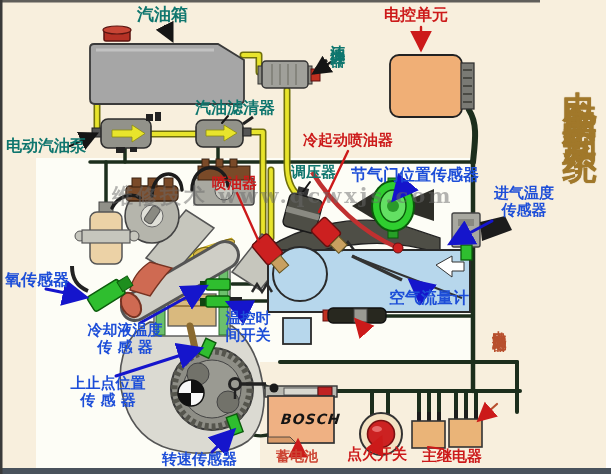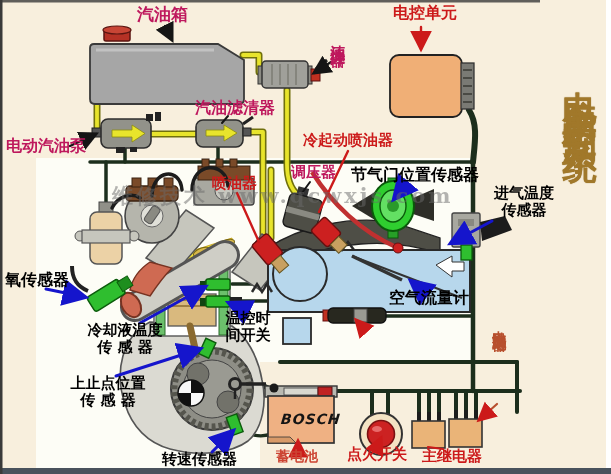--- a/index.html
+++ b/index.html
@@ -1,23 +1,23 @@
 <!DOCTYPE html>
 <html><head>
 <meta charset="utf-8">
 <style>
   html,body{margin:0;padding:0;}
   .stage{position:relative;width:611px;height:474px;background:#f8efdd;overflow:hidden;
          font-family:"DejaVu Sans",sans-serif;}
   .stage svg{position:absolute;left:0;top:0;z-index:1;}
   .lbl{position:absolute;z-index:10;font-weight:bold;line-height:1.12;white-space:pre-line;
        font-family:"DejaVu Sans",sans-serif;}
-  .lbl-black{color:#be185d;}
+  .lbl-black{color:#0f766e;}
   .lbl-red{color:#cc1a1a;}
-  .lbl-blue{color:#000000;}
+  .lbl-blue{color:#1d4ed8;}
   .lbl-soft-red{color:#cc4433;}
   .lbl-relay-red{color:#b8502e;}
   .vert{writing-mode:vertical-rl;text-orientation:upright;letter-spacing:2px;}
   .ctr{text-align:center;}
   .main-title{position:absolute;z-index:10;writing-mode:vertical-rl;text-orientation:upright;
        font-size:34px;font-weight:bold;color:#a1782a;letter-spacing:8px;
        font-family:"DejaVu Sans",sans-serif;text-shadow:0 0 1px #8a6418;}
   .watermark{position:absolute;z-index:8;font-family:"DejaVu Serif",serif;font-size:21px;
        color:rgba(105,105,105,0.50);letter-spacing:3px;font-weight:bold;}
   .bosch{position:absolute;z-index:10;font-style:italic;font-weight:bold;color:#141414;
@@ -325,21 +325,21 @@
 
   <rect x="0" y="468" width="611" height="6" fill="#49525c"></rect>
   <rect x="0" y="0" width="2.5" height="474" fill="#3a3a3a"></rect>
   <rect x="0" y="0" width="540" height="2.5" fill="#3a3a3a" opacity="0.8"></rect>
   <rect x="606" y="0" width="5" height="468" fill="#ffffff"></rect>
 </svg>
 
 <div class="watermark" style="left:112px;top:182px;">维修技术 www.qcwxjs.com</div>
 
 <div class="lbl lbl-black" style="left:137px;top:5px;font-size:17px;">汽油箱</div>
-<div class="lbl lbl-red" style="left:393px;top:6px;font-size:16px;font-family:Liberation Mono, monospace;">电控单元</div>
+<div class="lbl lbl-red" style="left:384px;top:6px;font-size:16px;">电控单元</div>
 <div class="lbl lbl-black vert" style="left:329px;top:33px;font-size:15px;">油压缓冲器</div>
 <div class="lbl lbl-black" style="left:195px;top:99px;font-size:16px;">汽油滤清器</div>
 <div class="lbl lbl-black" style="left:6px;top:137px;font-size:16px;">电动汽油泵</div>
 <div class="lbl lbl-red" style="left:303px;top:132px;font-size:15px;">冷起动喷油器</div>
 <div class="lbl lbl-red" style="left:212px;top:175px;font-size:15px;">喷油器</div>
 <div class="lbl lbl-black" style="left:291px;top:164px;font-size:15px;text-align:center;">调压器</div>
 <div class="lbl lbl-blue" style="left:351px;top:166px;font-size:16px;">节气门位置传感器</div>
 <div class="lbl lbl-blue ctr" style="left:472px;top:185px;font-size:15px;width:104px;">进气温度
 传感器</div>
 <div class="lbl lbl-blue" style="left:5px;top:271px;font-size:16px;">氧传感器</div>

